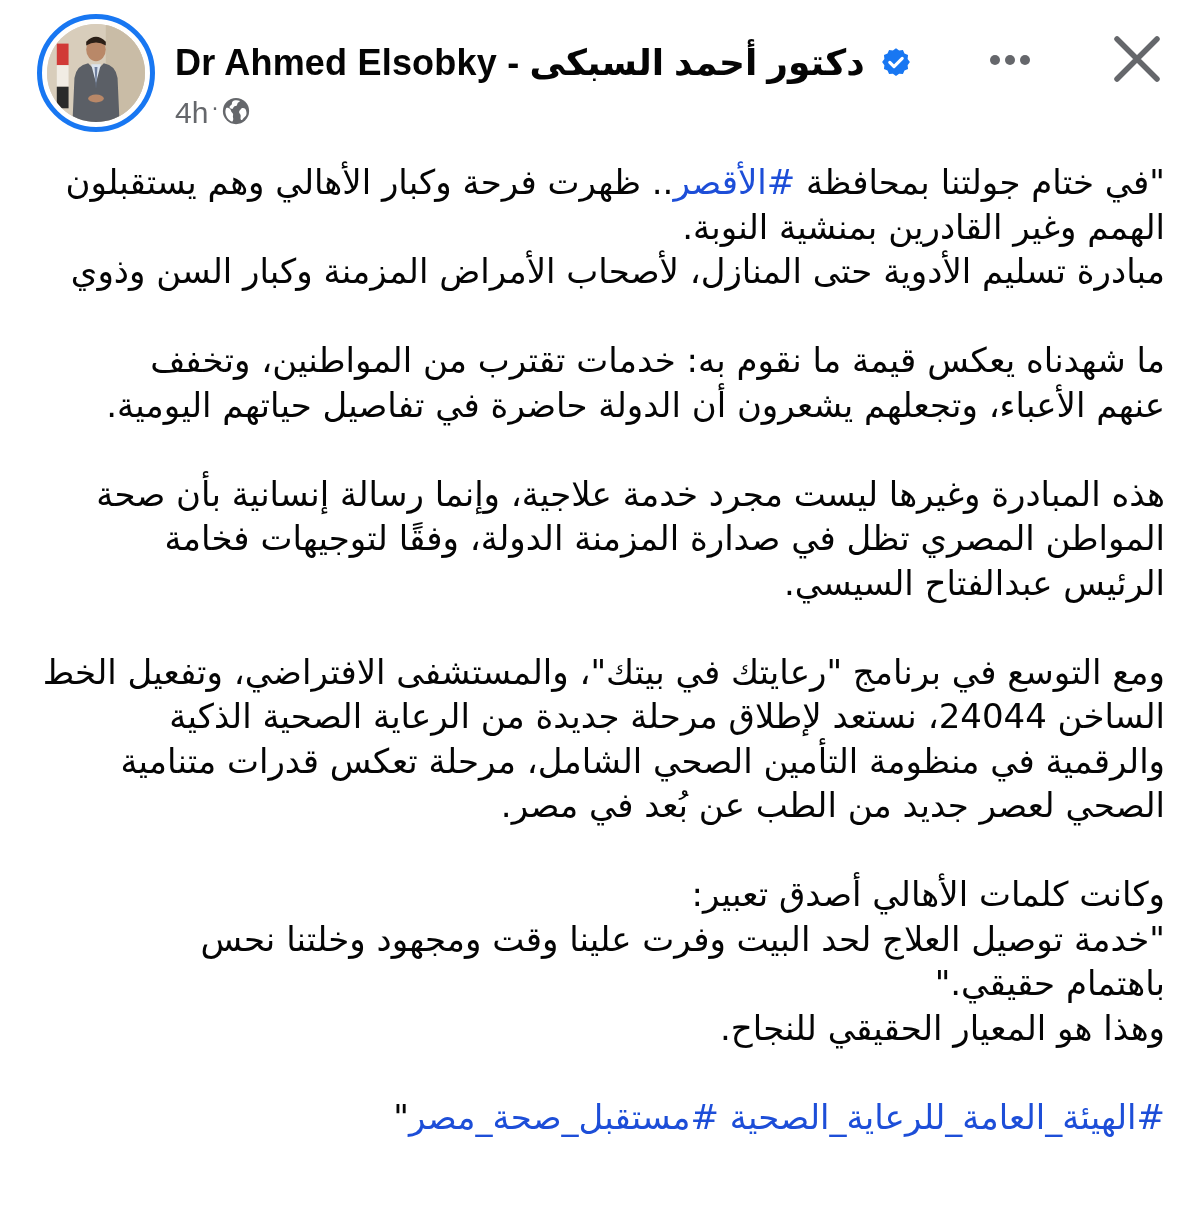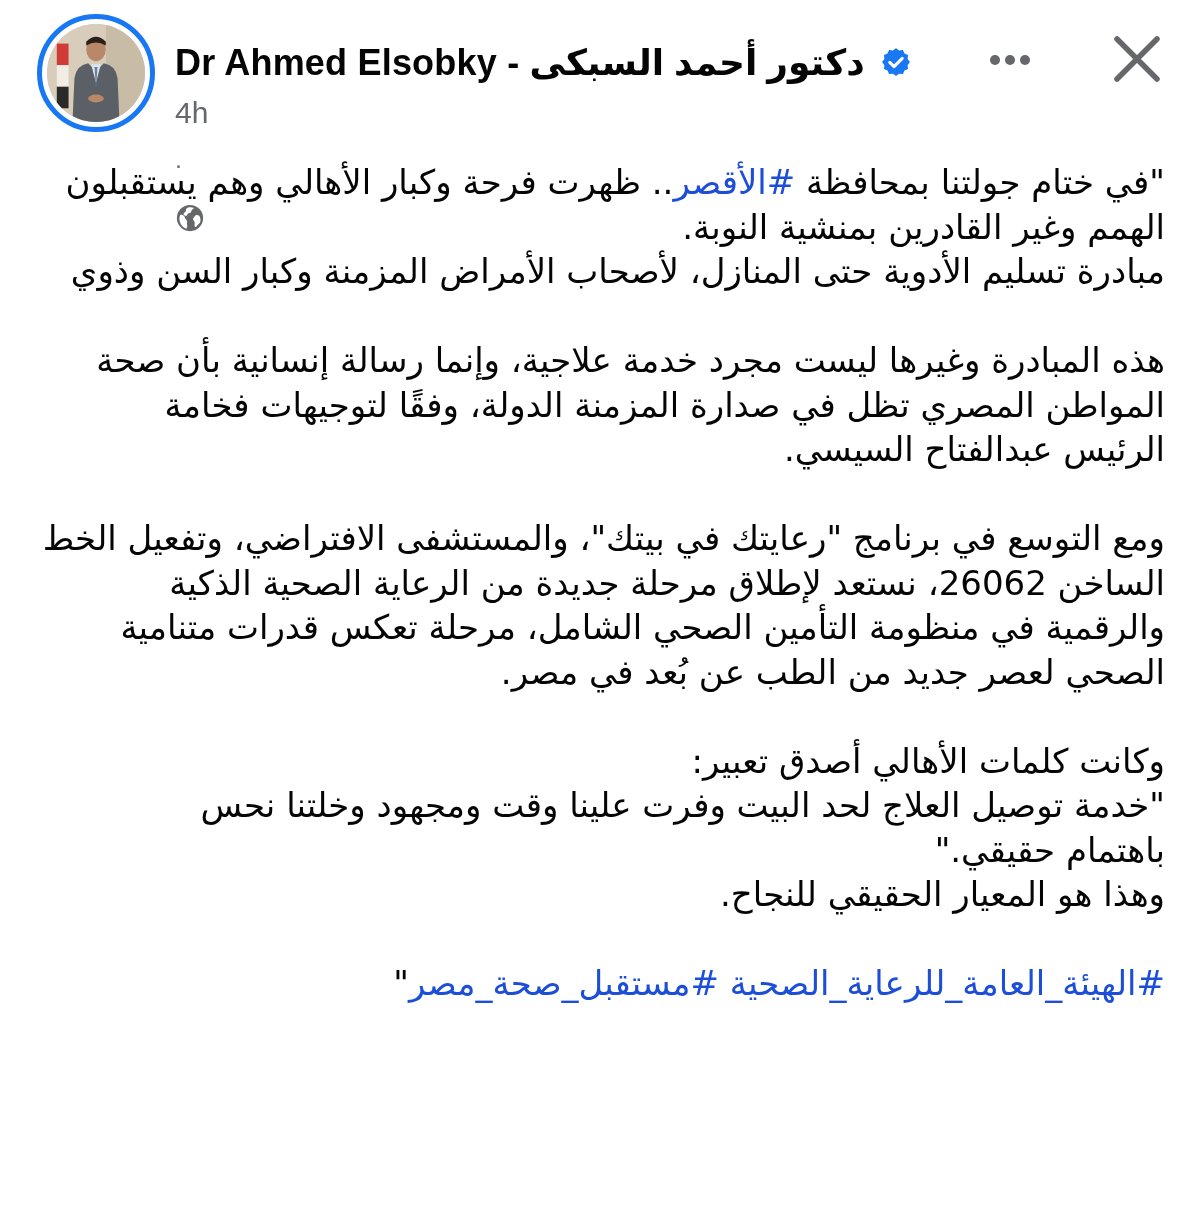--- a/index.html
+++ b/index.html
@@ -61,24 +61,23 @@
     .verified-icon {
       width: 34px; height: 34px;
       display: inline-block;
     }
     .meta-row {
       position: absolute;
       left: 175px; top: 96px;
       height: 36px;
       display: flex;
       align-items: flex-start;
-      gap: 24px;
+      gap: 3px;
       direction: ltr;
       color: #65676b;
-      flex-direction: column;
     }
     .time-text {
       font-family: "Liberation Sans", "DejaVu Sans", sans-serif;
       font-size: 30px;
       color: #65676b;
     }
     .dot-sep {
       font-size: 22px;
       color: #65676b;
     }
@@ -179,30 +178,34 @@
   </div>
 
   <div class="post-body">
 
     <div class="para">
       <span class="line"><span>"في ختام جولتنا بمحافظة </span><span class="hashtag">#الأقصر</span><span>.. ظهرت فرحة وكبار الأهالي وهم يستقبلون</span></span>
       <span class="line">الهمم وغير القادرين بمنشية النوبة.</span>
       <span class="line">مبادرة تسليم الأدوية حتى المنازل، لأصحاب الأمراض المزمنة وكبار السن وذوي</span>
     </div>
 
+    <div class="para">
+      <span class="line">ما شهدناه يعكس قيمة ما نقوم به: خدمات تقترب من المواطنين، وتخفف</span>
+      <span class="line">عنهم الأعباء، وتجعلهم يشعرون أن الدولة حاضرة في تفاصيل حياتهم اليومية.</span>
+    </div>
 
     <div class="para">
       <span class="line">هذه المبادرة وغيرها ليست مجرد خدمة علاجية، وإنما رسالة إنسانية بأن صحة</span>
       <span class="line">المواطن المصري تظل في صدارة المزمنة الدولة، وفقًا لتوجيهات فخامة</span>
       <span class="line">الرئيس عبدالفتاح السيسي.</span>
     </div>
 
     <div class="para">
       <span class="line">ومع التوسع في برنامج "رعايتك في بيتك"، والمستشفى الافتراضي، وتفعيل الخط</span>
-      <span class="line">الساخن 26062، نستعد لإطلاق مرحلة جديدة من الرعاية الصحية الذكية</span>
+      <span class="line">الساخن 24044، نستعد لإطلاق مرحلة جديدة من الرعاية الصحية الذكية</span>
       <span class="line">والرقمية في منظومة التأمين الصحي الشامل، مرحلة تعكس قدرات متنامية</span>
       <span class="line">الصحي لعصر جديد من الطب عن بُعد في مصر.</span>
     </div>
 
     <div class="para">
       <span class="line">وكانت كلمات الأهالي أصدق تعبير:</span>
       <span class="line">"خدمة توصيل العلاج لحد البيت وفرت علينا وقت ومجهود وخلتنا نحس</span>
       <span class="line">باهتمام حقيقي."</span>
       <span class="line">وهذا هو المعيار الحقيقي للنجاح.</span>
     </div>

